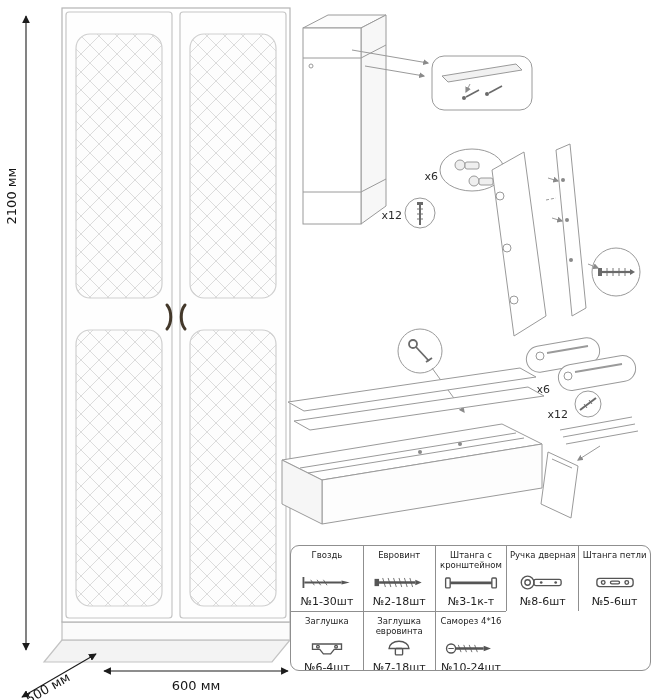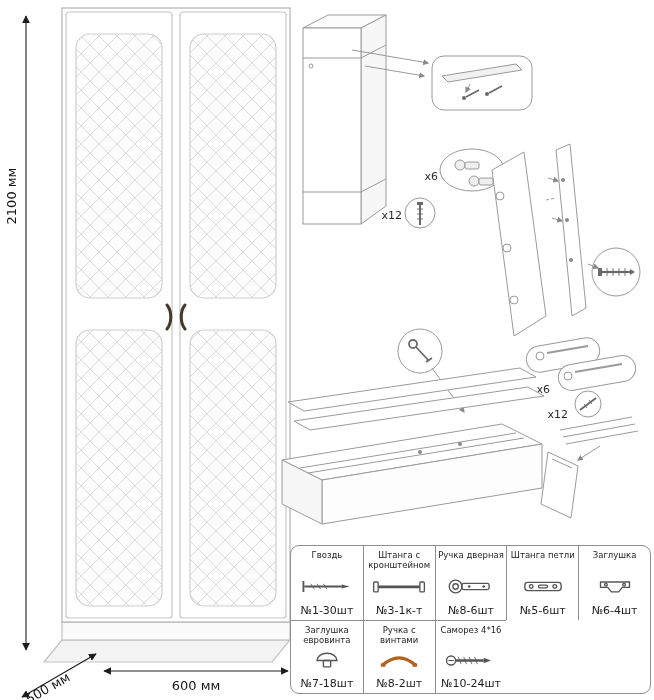--- a/index.html
+++ b/index.html
@@ -2,21 +2,21 @@
 <html><head>
 <meta charset="utf-8">
 <style>
   *{box-sizing:border-box;margin:0;padding:0}
   html,body{background:#ffffff}
   .screen{position:relative;width:654px;height:700px;background:#ffffff;overflow:hidden;
           font-family:"DejaVu Sans","Liberation Sans",sans-serif}
   .diagram-svg{position:absolute;left:0;top:0}
   .dim-label{font-size:13px;fill:#161616}
   .callout-label{font-size:11px;fill:#2b2b2b}
-  .parts-table{position:absolute;left:290px;top:545px;width:361px;height:149px;
+  .parts-table{position:absolute;left:290px;top:545px;width:361px;height:126px;
                display:grid;grid-template-columns:repeat(5,1fr);grid-template-rows:1fr 1fr;
                border:1px solid #8f8f8f;border-radius:9px;background:#fff;overflow:hidden}
   .cell{border-left:1px solid #8f8f8f;border-top:1px solid #8f8f8f;display:flex;
         flex-direction:column;align-items:center;justify-content:space-between;padding:4px 2px 3px}
   .cell:nth-child(5n+1){border-left:none}
   .cell:nth-child(-n+5){border-top:none}
   .cell-name{font-size:8.5px;line-height:1.18;text-align:center;color:#1e1e1e;min-height:20px}
   .cell-icon{width:58px;height:25px;flex:0 0 auto;stroke:#555;fill:none;stroke-width:1.5}
   .cell-qty{font-size:11px;color:#1e1e1e}
 </style>
@@ -199,20 +199,30 @@
       <div class="cell-name">Гвоздь</div>
       <svg class="cell-icon" viewBox="0 0 64 26">
         <line x1="6" y1="7" x2="6" y2="19" stroke-width="2"></line>
         <line x1="7" y1="13" x2="48" y2="13" stroke-width="2.4"></line>
         <path d="M14 10 l4 6 M21 10 l4 6 M28 10 l4 6" stroke-width="0.9"></path>
         <polygon points="48,10.8 57,13 48,15.2" fill="#555" stroke="none"></polygon>
       </svg>
       <div class="cell-qty">№1-30шт</div>
     </div>
 
+    <div class="cell">
+      <div class="cell-name">Евровинт</div>
+      <svg class="cell-icon" viewBox="0 0 64 26">
+        <rect x="5" y="9" width="5" height="8" fill="#555" stroke="none"></rect>
+        <line x1="10" y1="13" x2="50" y2="13" stroke-width="3"></line>
+        <path d="M14 8 l3 10 M20 8 l3 10 M26 8 l3 10 M32 8 l3 10 M38 8 l3 10 M44 8 l3 10" stroke-width="0.9"></path>
+        <polygon points="50,10 57,13 50,16" fill="#555" stroke="none"></polygon>
+      </svg>
+      <div class="cell-qty">№2-18шт</div>
+    </div>
 
     <div class="cell">
       <div class="cell-name">Штанга с кронштейном</div>
       <svg class="cell-icon" viewBox="0 0 64 26">
         <rect x="4" y="8" width="5" height="11" rx="1"></rect>
         <rect x="55" y="8" width="5" height="11" rx="1"></rect>
         <line x1="9" y1="13.5" x2="55" y2="13.5" stroke-width="3"></line>
       </svg>
       <div class="cell-qty">№3-1к-т</div>
     </div>
@@ -252,29 +262,20 @@
 
     <div class="cell">
       <div class="cell-name">Заглушка евровинта</div>
       <svg class="cell-icon" viewBox="0 0 64 26">
         <path d="M21 13 a11 8 0 0 1 22 0 z"></path>
         <rect x="28" y="13" width="8" height="7" rx="1"></rect>
       </svg>
       <div class="cell-qty">№7-18шт</div>
     </div>
 
-    <div class="cell">
-      <div class="cell-name">Ручка с винтами</div>
-      <svg class="cell-icon" viewBox="0 0 64 26">
-        <path d="M14 18 q18 -16 36 0" stroke="#b3611f" stroke-width="3.5"></path>
-        <rect x="12" y="16" width="5" height="4" rx="1" fill="#b3611f" stroke="none"></rect>
-        <rect x="47" y="16" width="5" height="4" rx="1" fill="#b3611f" stroke="none"></rect>
-      </svg>
-      <div class="cell-qty">№8-2шт</div>
-    </div>
 
 
     <div class="cell">
       <div class="cell-name">Саморез 4*16</div>
       <svg class="cell-icon" viewBox="0 0 64 26">
         <circle cx="10" cy="13" r="5"></circle>
         <line x1="7" y1="13" x2="13" y2="13" stroke-width="1.2"></line>
         <line x1="15" y1="13" x2="46" y2="13" stroke-width="2.6"></line>
         <path d="M18 9 l3 8 M24 9 l3 8 M30 9 l3 8 M36 9 l3 8" stroke-width="0.9"></path>
         <polygon points="46,10 54,13 46,16" fill="#555" stroke="none"></polygon>

